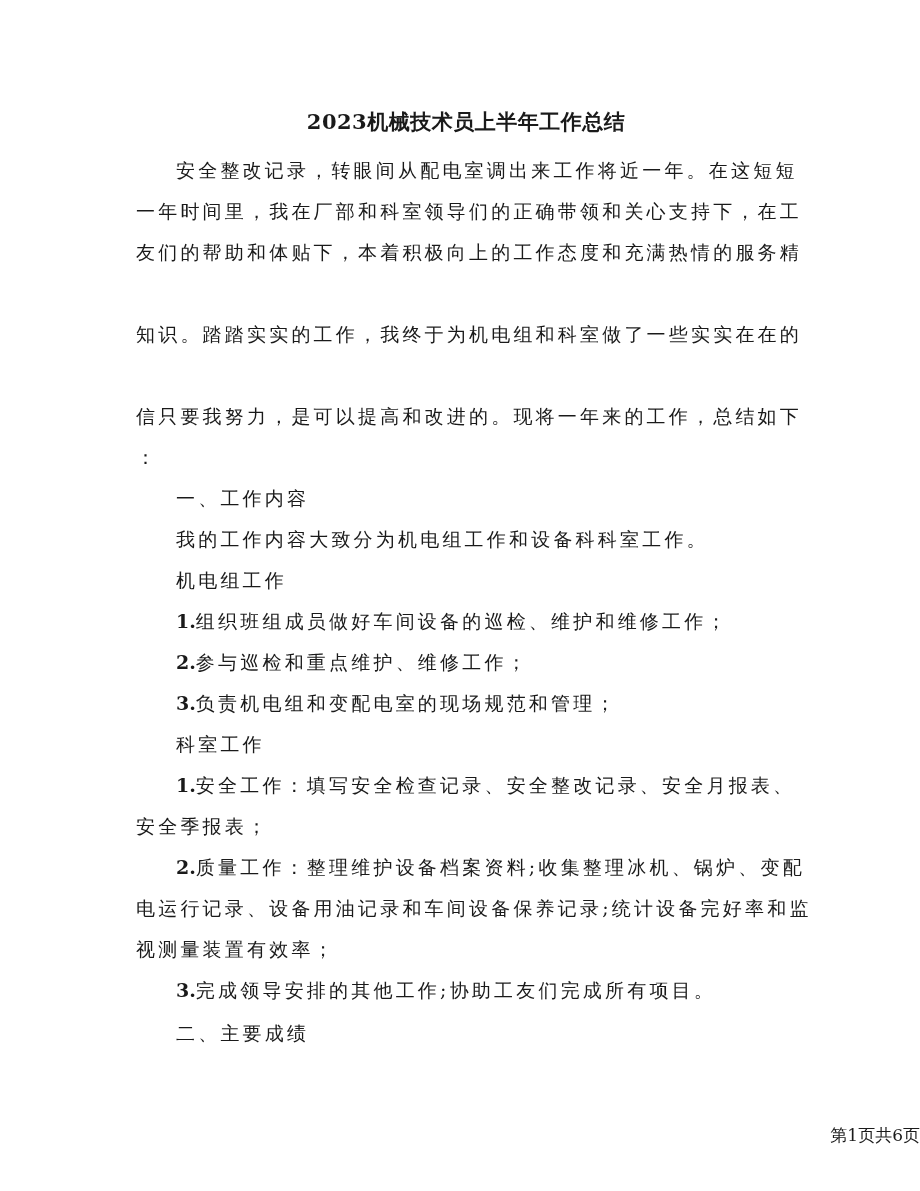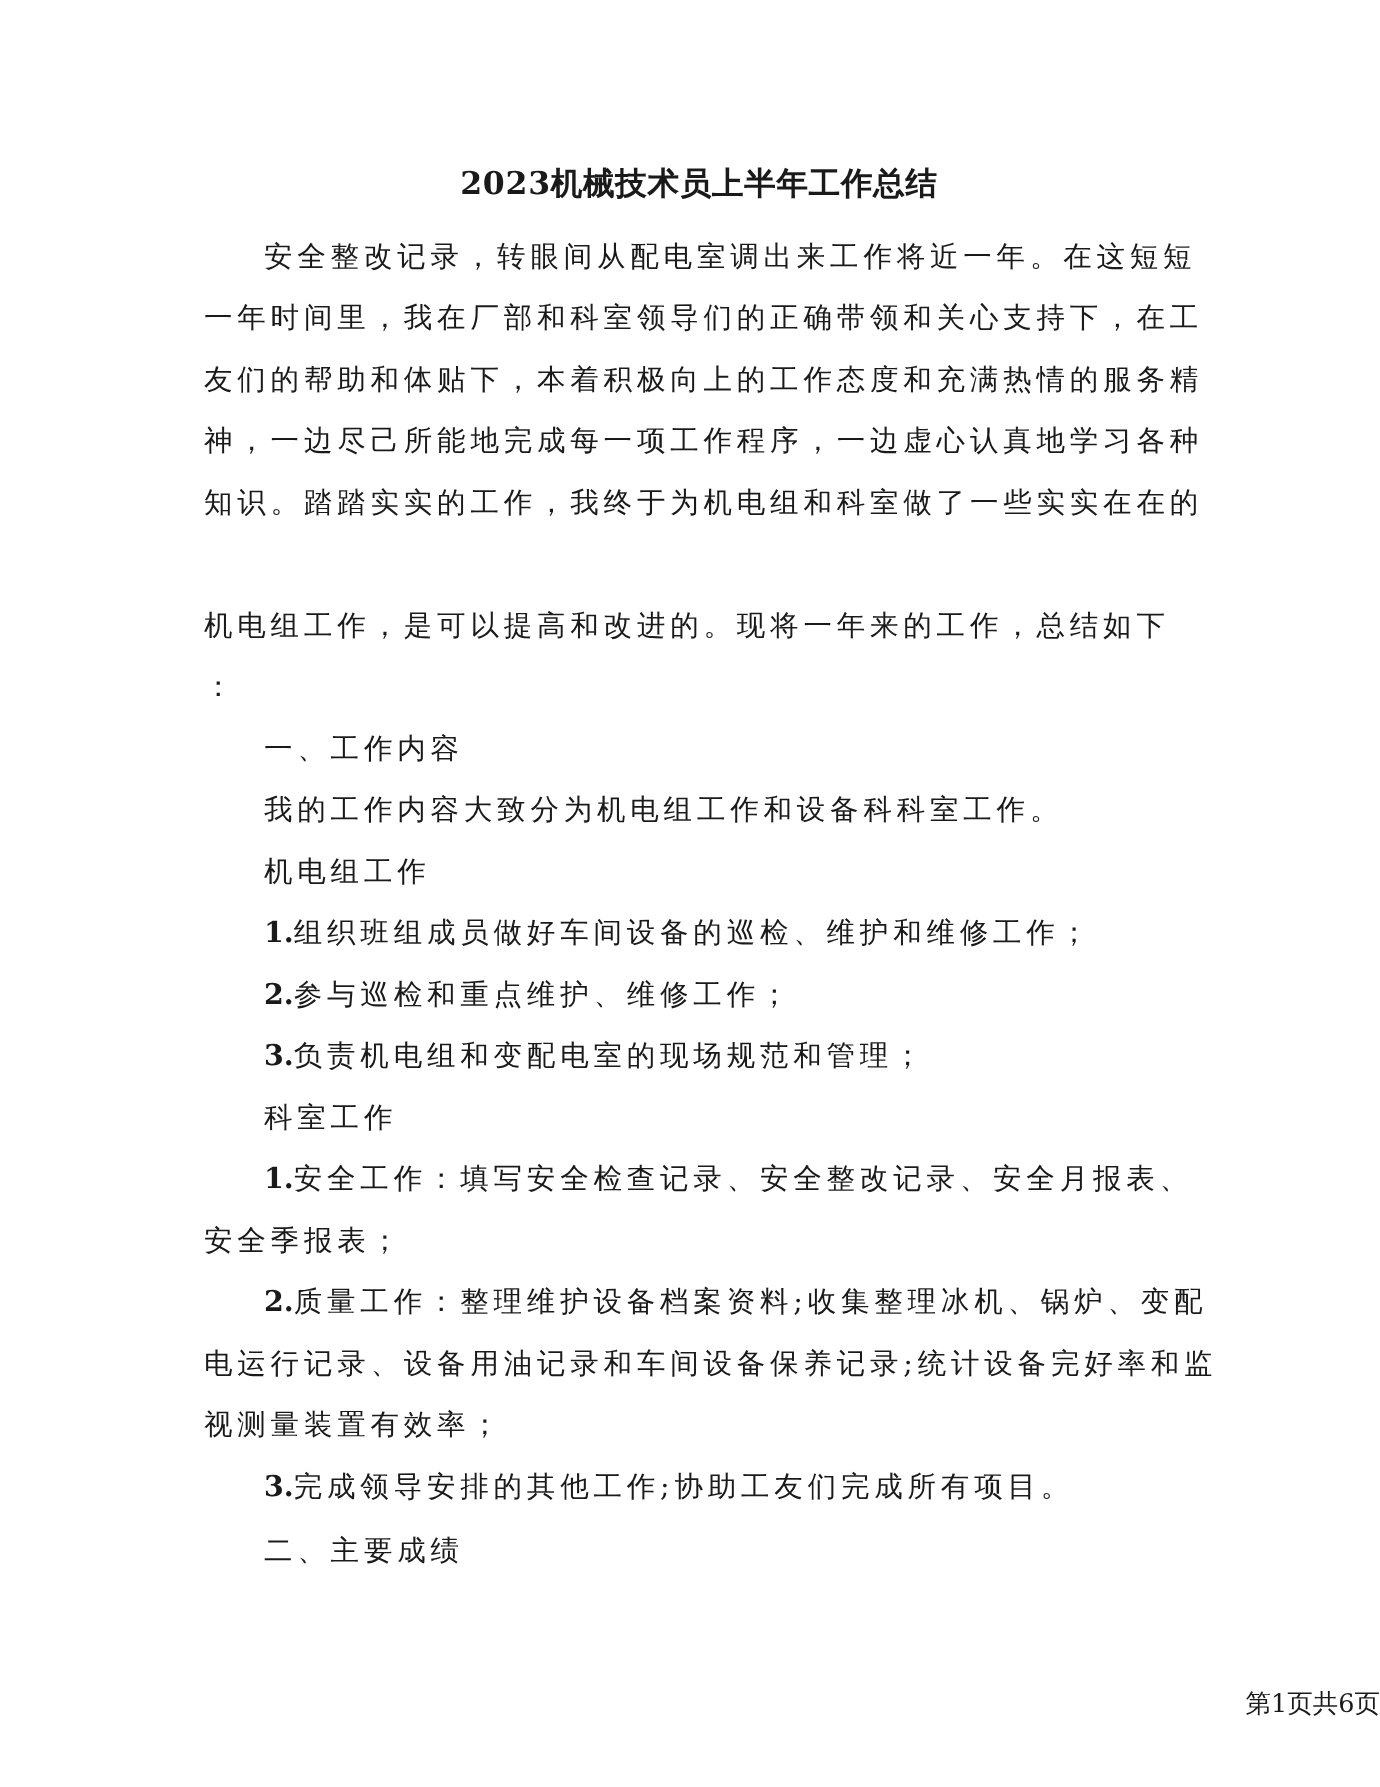--- a/index.html
+++ b/index.html
@@ -16,23 +16,22 @@
   </style>
 </head>
 <body>
 
 <div class="page">
   <div class="title">2023机械技术员上半年工作总结</div>
 
   <div class="line indent" style="top:158px">安全整改记录，转眼间从配电室调出来工作将近一年。在这短短</div>
   <div class="line" style="top:199px">一年时间里，我在厂部和科室领导们的正确带领和关心支持下，在工</div>
   <div class="line" style="top:240px">友们的帮助和体贴下，本着积极向上的工作态度和充满热情的服务精</div>
-  <div class="line" style="top:281px">神，一边尽己所能地完成每一项工作程序，一边虚心认真地学习各种</div>
   <div class="line" style="top:322px">知识。踏踏实实的工作，我终于为机电组和科室做了一些实实在在的</div>
-  <div class="line" style="top:404px">机电组工作，是可以提高和改进的。现将一年来的工作，总结如下</div>
+  <div class="line" style="top:404px">信只要我努力，是可以提高和改进的。现将一年来的工作，总结如下</div>
   <div class="line" style="top:445px">：</div>
 
   <div class="line indent bold" style="top:486px">一、工作内容</div>
   <div class="line indent" style="top:527px">我的工作内容大致分为机电组工作和设备科科室工作。</div>
   <div class="line indent" style="top:568px">机电组工作</div>
 
   <div class="line indent" style="top:609px">
     <span class="num">1.</span><span>组织班组成员做好车间设备的巡检、维护和维修工作；</span>
   </div>
   <div class="line indent" style="top:650px">

